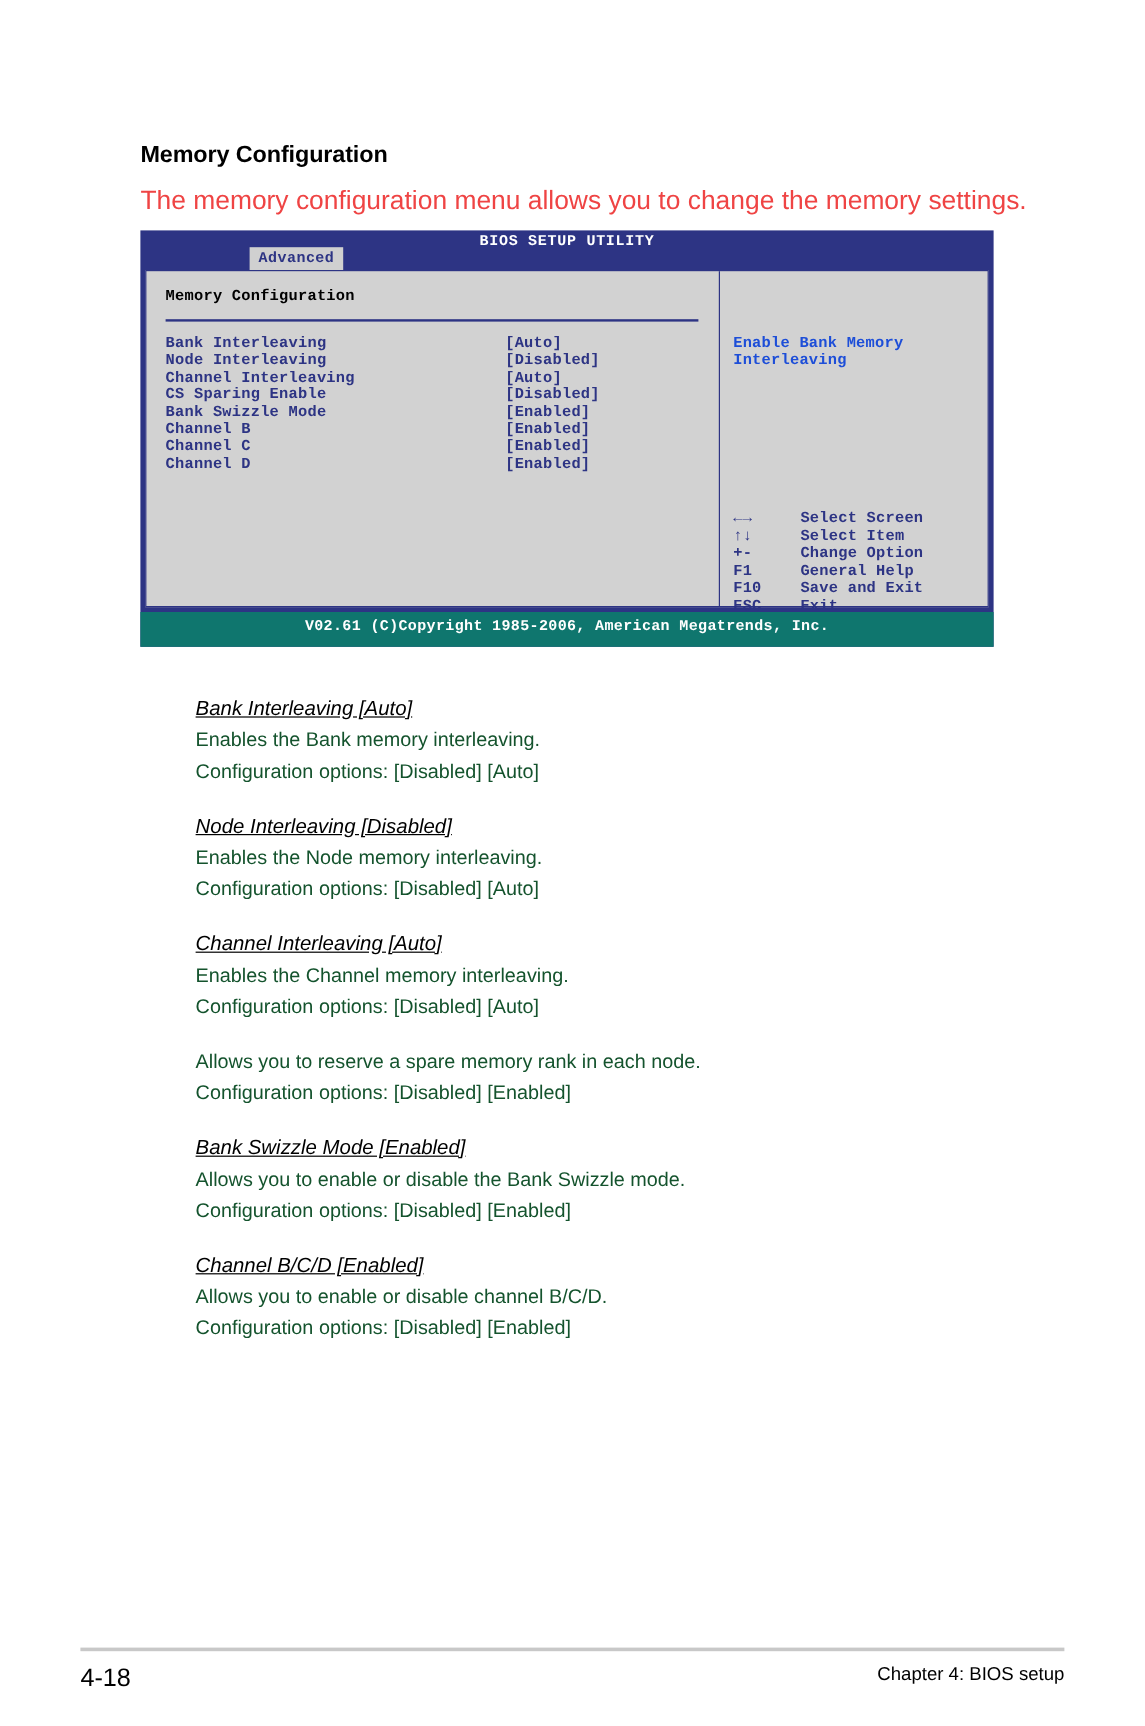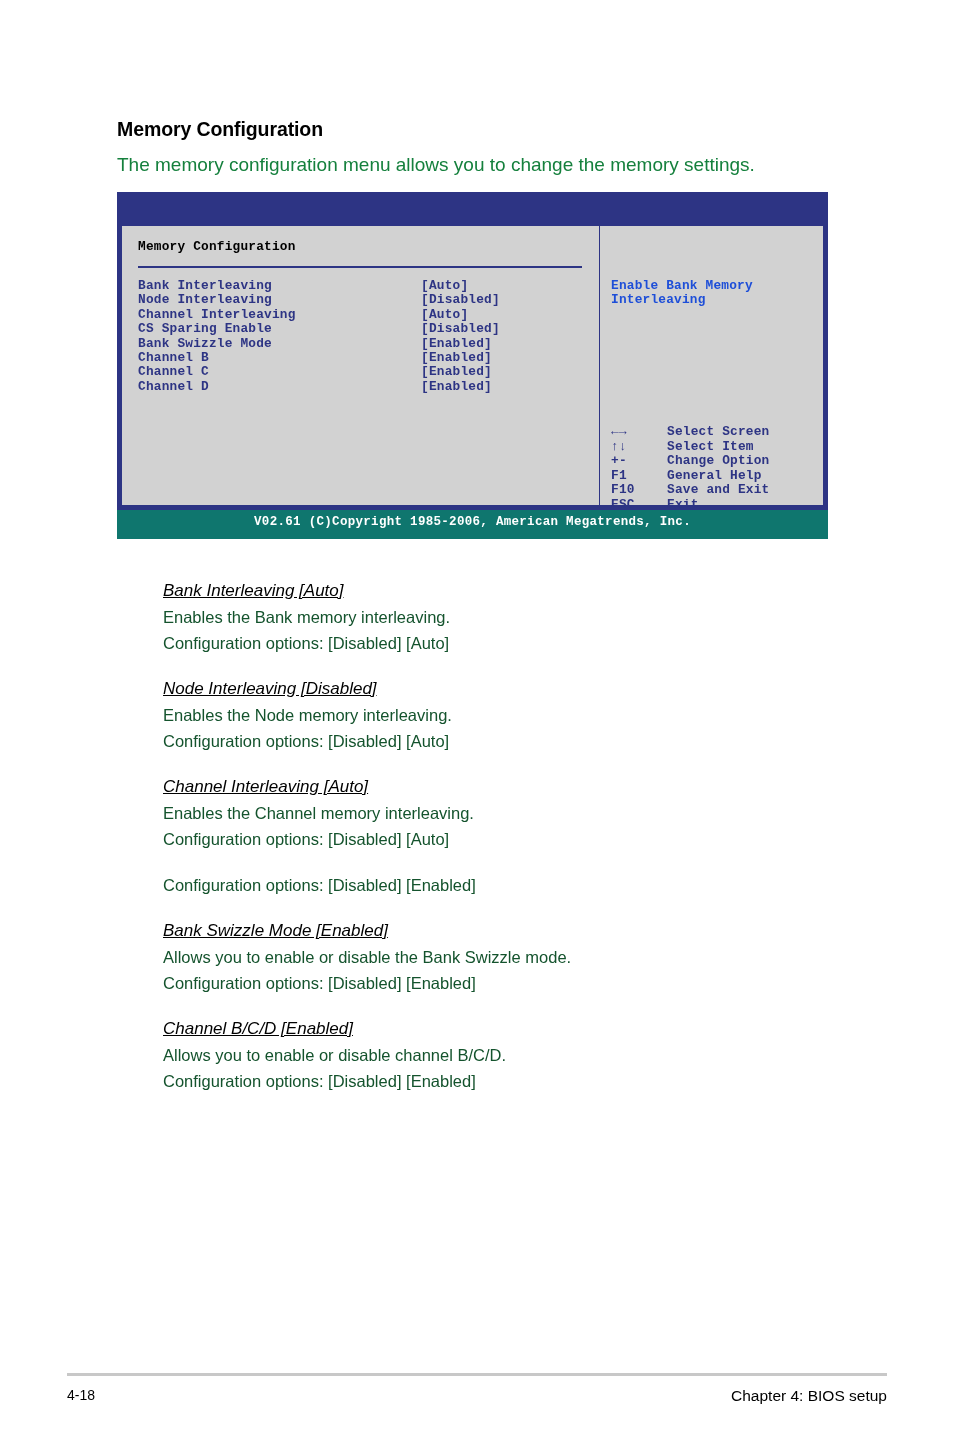--- a/index.html
+++ b/index.html
@@ -23,22 +23,22 @@
     top: 118px;
     font-size: 19.5px;
     font-weight: bold;
     letter-spacing: -0.1px;
     color: #000;
   }
   .page-intro {
     position: absolute;
     left: 117px;
     top: 154px;
-    font-size: 19px;
-    color: #15803d;
+    font-size: 22px;
+    color: #ef4444;
     white-space: nowrap;
   }
 
   
   .bios {
     position: absolute;
     left: 117px;
     top: 192px;
     width: 711px;
     height: 347px;
@@ -239,39 +239,43 @@
     left: 67px;
     top: 1373px;
     width: 820px;
     height: 2.5px;
     background: #c8c8c8;
   }
   .footer-left {
     position: absolute;
     left: 67px;
     top: 1387px;
-    font-size: 14px;
+    font-size: 21px;
     color: #000;
   }
   .footer-right {
     position: absolute;
     right: 67px;
     top: 1387px;
     font-size: 15.5px;
     color: #000;
   }
 </style>
 </head>
 <body>
 
 <div class="page-heading">Memory Configuration</div>
 <div class="page-intro">The memory configuration menu allows you to change the memory settings.</div>
 
 <div class="bios">
 
+  <div class="bios-titlebar">
+    <div class="bios-title">BIOS SETUP UTILITY</div>
+    <div class="bios-tab">Advanced</div>
+  </div>
 
   <div class="bios-body">
 
     <div class="bios-left">
       <div class="section-title">Memory Configuration</div>
       <div class="section-rule"></div>
 
       <div class="opt-list">
         <div class="opt-row">
           <span class="opt-label">Bank Interleaving</span>
@@ -360,20 +364,21 @@
     <div class="desc-line">Configuration options: [Disabled] [Auto]</div>
   </div>
 
   <div class="desc-block">
     <div class="desc-title">Channel Interleaving [Auto]</div>
     <div class="desc-line">Enables the Channel memory interleaving.</div>
     <div class="desc-line">Configuration options: [Disabled] [Auto]</div>
   </div>
 
   <div class="desc-block">
+    <div class="desc-line">Allows you to reserve a spare memory rank in each node.</div>
     <div class="desc-line">Configuration options: [Disabled] [Enabled]</div>
   </div>
 
   <div class="desc-block">
     <div class="desc-title">Bank Swizzle Mode [Enabled]</div>
     <div class="desc-line">Allows you to enable or disable the Bank Swizzle mode.</div>
     <div class="desc-line">Configuration options: [Disabled] [Enabled]</div>
   </div>
 
   <div class="desc-block">

